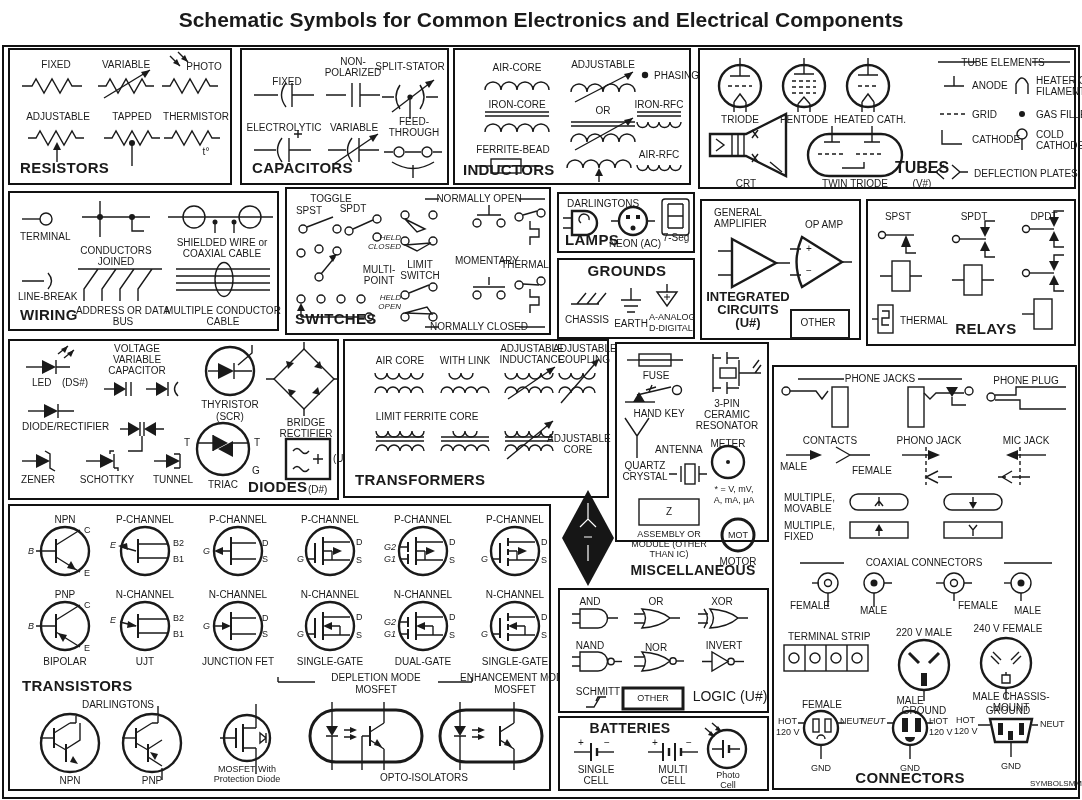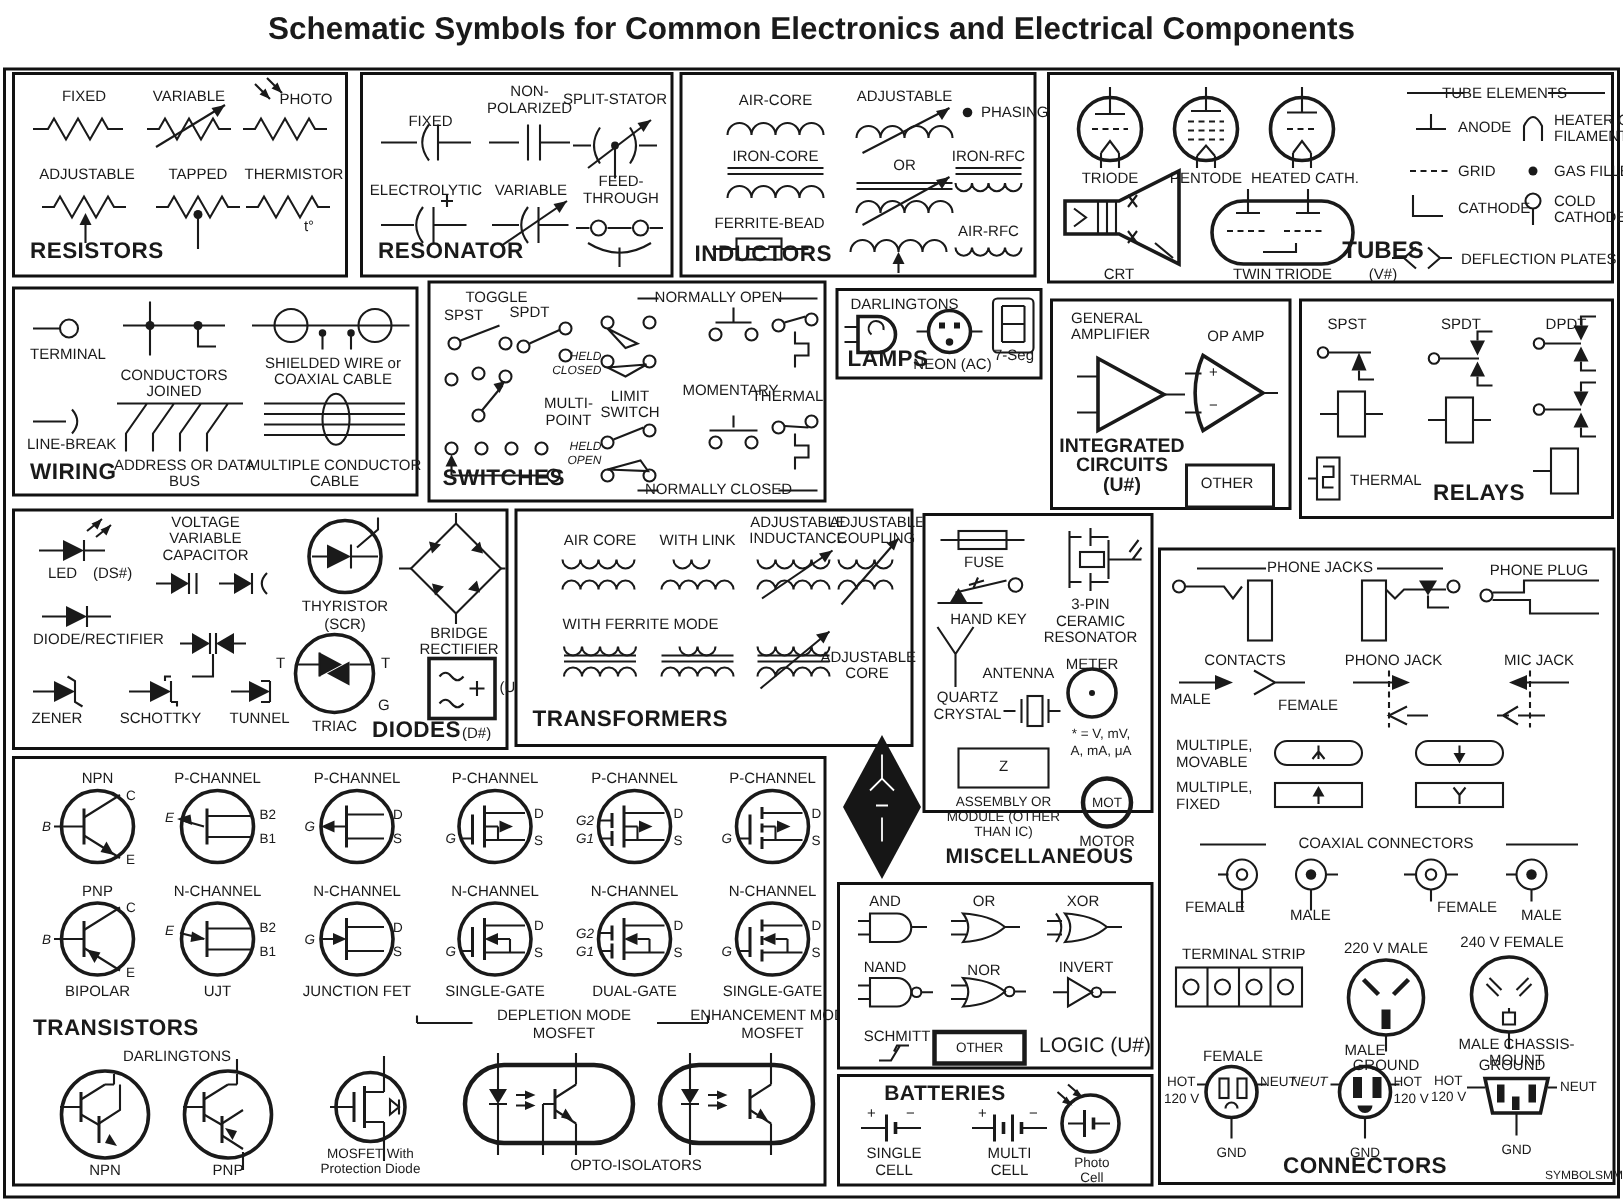--- a/index.html
+++ b/index.html
@@ -98,21 +98,21 @@
           <circle cx="185" cy="102" r="5"></circle>
           <path d="M150,112 q21,13 42,0 M171,115 v13"></path>
         </g>
     </svg>
     <span class="lb c" style="left:45px;top:26px">FIXED</span>
     <span class="lb c w" style="left:111px;top:6px;width:62px">NON- POLARIZED</span>
     <span class="lb c" style="left:168px;top:11px">SPLIT-STATOR</span>
     <span class="lb c" style="left:42px;top:72px">ELECTROLYTIC</span>
     <span class="lb c" style="left:112px;top:72px">VARIABLE</span>
     <span class="lb c w" style="left:172px;top:66px;width:60px">FEED- THROUGH</span>
-    <span class="lb t" style="left:10px;top:112px">RESONATOR</span>
+    <span class="lb t" style="left:10px;top:112px">CAPACITORS</span>
   </div>
 
   <div class="panel" style="left:453px;top:48px;width:238px;height:137px">
     <svg class="sv" width="234" height="133">
       <g>
           <path d="M30,40 a8,8 0 0 1 16,0 a8,8 0 0 1 16,0 a8,8 0 0 1 16,0 a8,8 0 0 1 16,0"></path>
         </g>
       <g>
           <path d="M116,42 a8,8 0 0 1 16,0 a8,8 0 0 1 16,0 a8,8 0 0 1 16,0 a8,8 0 0 1 16,0"></path>
           <path d="M120,52 L178,22"></path>
@@ -386,20 +386,39 @@
           <rect x="103" y="5" width="27" height="36" rx="3"></rect>
           <path d="M109,10 h15 M109,22 h15 M109,34 h15 M109,10 v12 M124,10 v12 M109,22 v12 M124,22 v12"></path>
         </g>
     </svg>
     <span class="lb" style="left:8px;top:4px">DARLINGTONS</span>
     <span class="lb c" style="left:76px;top:44px">NEON  (AC)</span>
     <span class="lb c" style="left:117px;top:38px">7-Seg</span>
     <span class="lb t" style="left:6px;top:40px">LAMPS</span>
   </div>
 
+  <div class="panel" style="left:557px;top:258px;width:138px;height:81px">
+    <svg class="sv" width="134" height="77">
+      <g>
+          <path d="M12,44 h28 M18,44 l9,-11 M28,44 l9,-11 M38,44 l9,-11"></path>
+        </g>
+      <g>
+          <path d="M72,28 V40 M62,40 h20 M65,46 h14 M68,52 h8"></path>
+        </g>
+      <g>
+          <path d="M108,24 V32 M98,32 H118 L108,46 Z"></path>
+          <path d="M105,37 h6 m-3,-3 v6" style="stroke-width:1"></path>
+        </g>
+    </svg>
+    <span class="lb t" style="left:68px;top:5px;transform:translateX(-50%)">GROUNDS</span>
+    <span class="lb c" style="left:28px;top:54px">CHASSIS</span>
+    <span class="lb c" style="left:72px;top:58px">EARTH</span>
+    <span class="lb s9" style="left:90px;top:52px">A-ANALOG</span>
+    <span class="lb s9" style="left:90px;top:63px">D-DIGITAL</span>
+  </div>
 
   <div class="panel" style="left:700px;top:199px;width:161px;height:141px">
     <svg class="sv" width="157" height="137">
       <g>
           <path class="b2" d="M30,38 V86 L74,62 Z"></path>
           <path d="M16,50 H30 M16,74 H30 M74,62 H88"></path>
         </g>
       <g>
           <path class="b2" d="M100,36 C93,52 93,70 100,86 L140,61 Z"></path>
           <path d="M88,48 H99 M88,74 H99 M140,61 H150"></path>
@@ -590,21 +609,21 @@
           <path d="M160,96 H208 M160,100 H208"></path>
           <path d="M160,110 a6,6 0 0 1 12,0 a6,6 0 0 1 12,0 a6,6 0 0 1 12,0 a6,6 0 0 1 12,0"></path>
           <path d="M162,118 L208,80"></path>
           <path class="f" d="M208,80 L199,82 204,88 Z"></path>
         </g>
     </svg>
     <span class="lb c" style="left:55px;top:14px">AIR CORE</span>
     <span class="lb c" style="left:120px;top:14px">WITH LINK</span>
     <span class="lb c w" style="left:187px;top:2px;width:66px">ADJUSTABLE INDUCTANCE</span>
     <span class="lb c w" style="left:239px;top:2px;width:62px">ADJUSTABLE COUPLING</span>
-    <span class="lb c" style="left:82px;top:70px">WITH FERRITE MODE</span>
+    <span class="lb c" style="left:82px;top:70px">LIMIT FERRITE CORE</span>
     <span class="lb c w" style="left:233px;top:92px;width:62px">ADJUSTABLE CORE</span>
     <span class="lb t" style="left:10px;top:133px">TRANSFORMERS</span>
   </div>
 
   <div class="panel" style="left:615px;top:342px;width:154px;height:200px">
     <svg class="sv" width="150" height="236">
       <g>
           <path d="M10,16 H22"></path>
           <rect x="22" y="10" width="32" height="12"></rect>
           <path d="M22,16 H54 M54,16 H66"></path>

